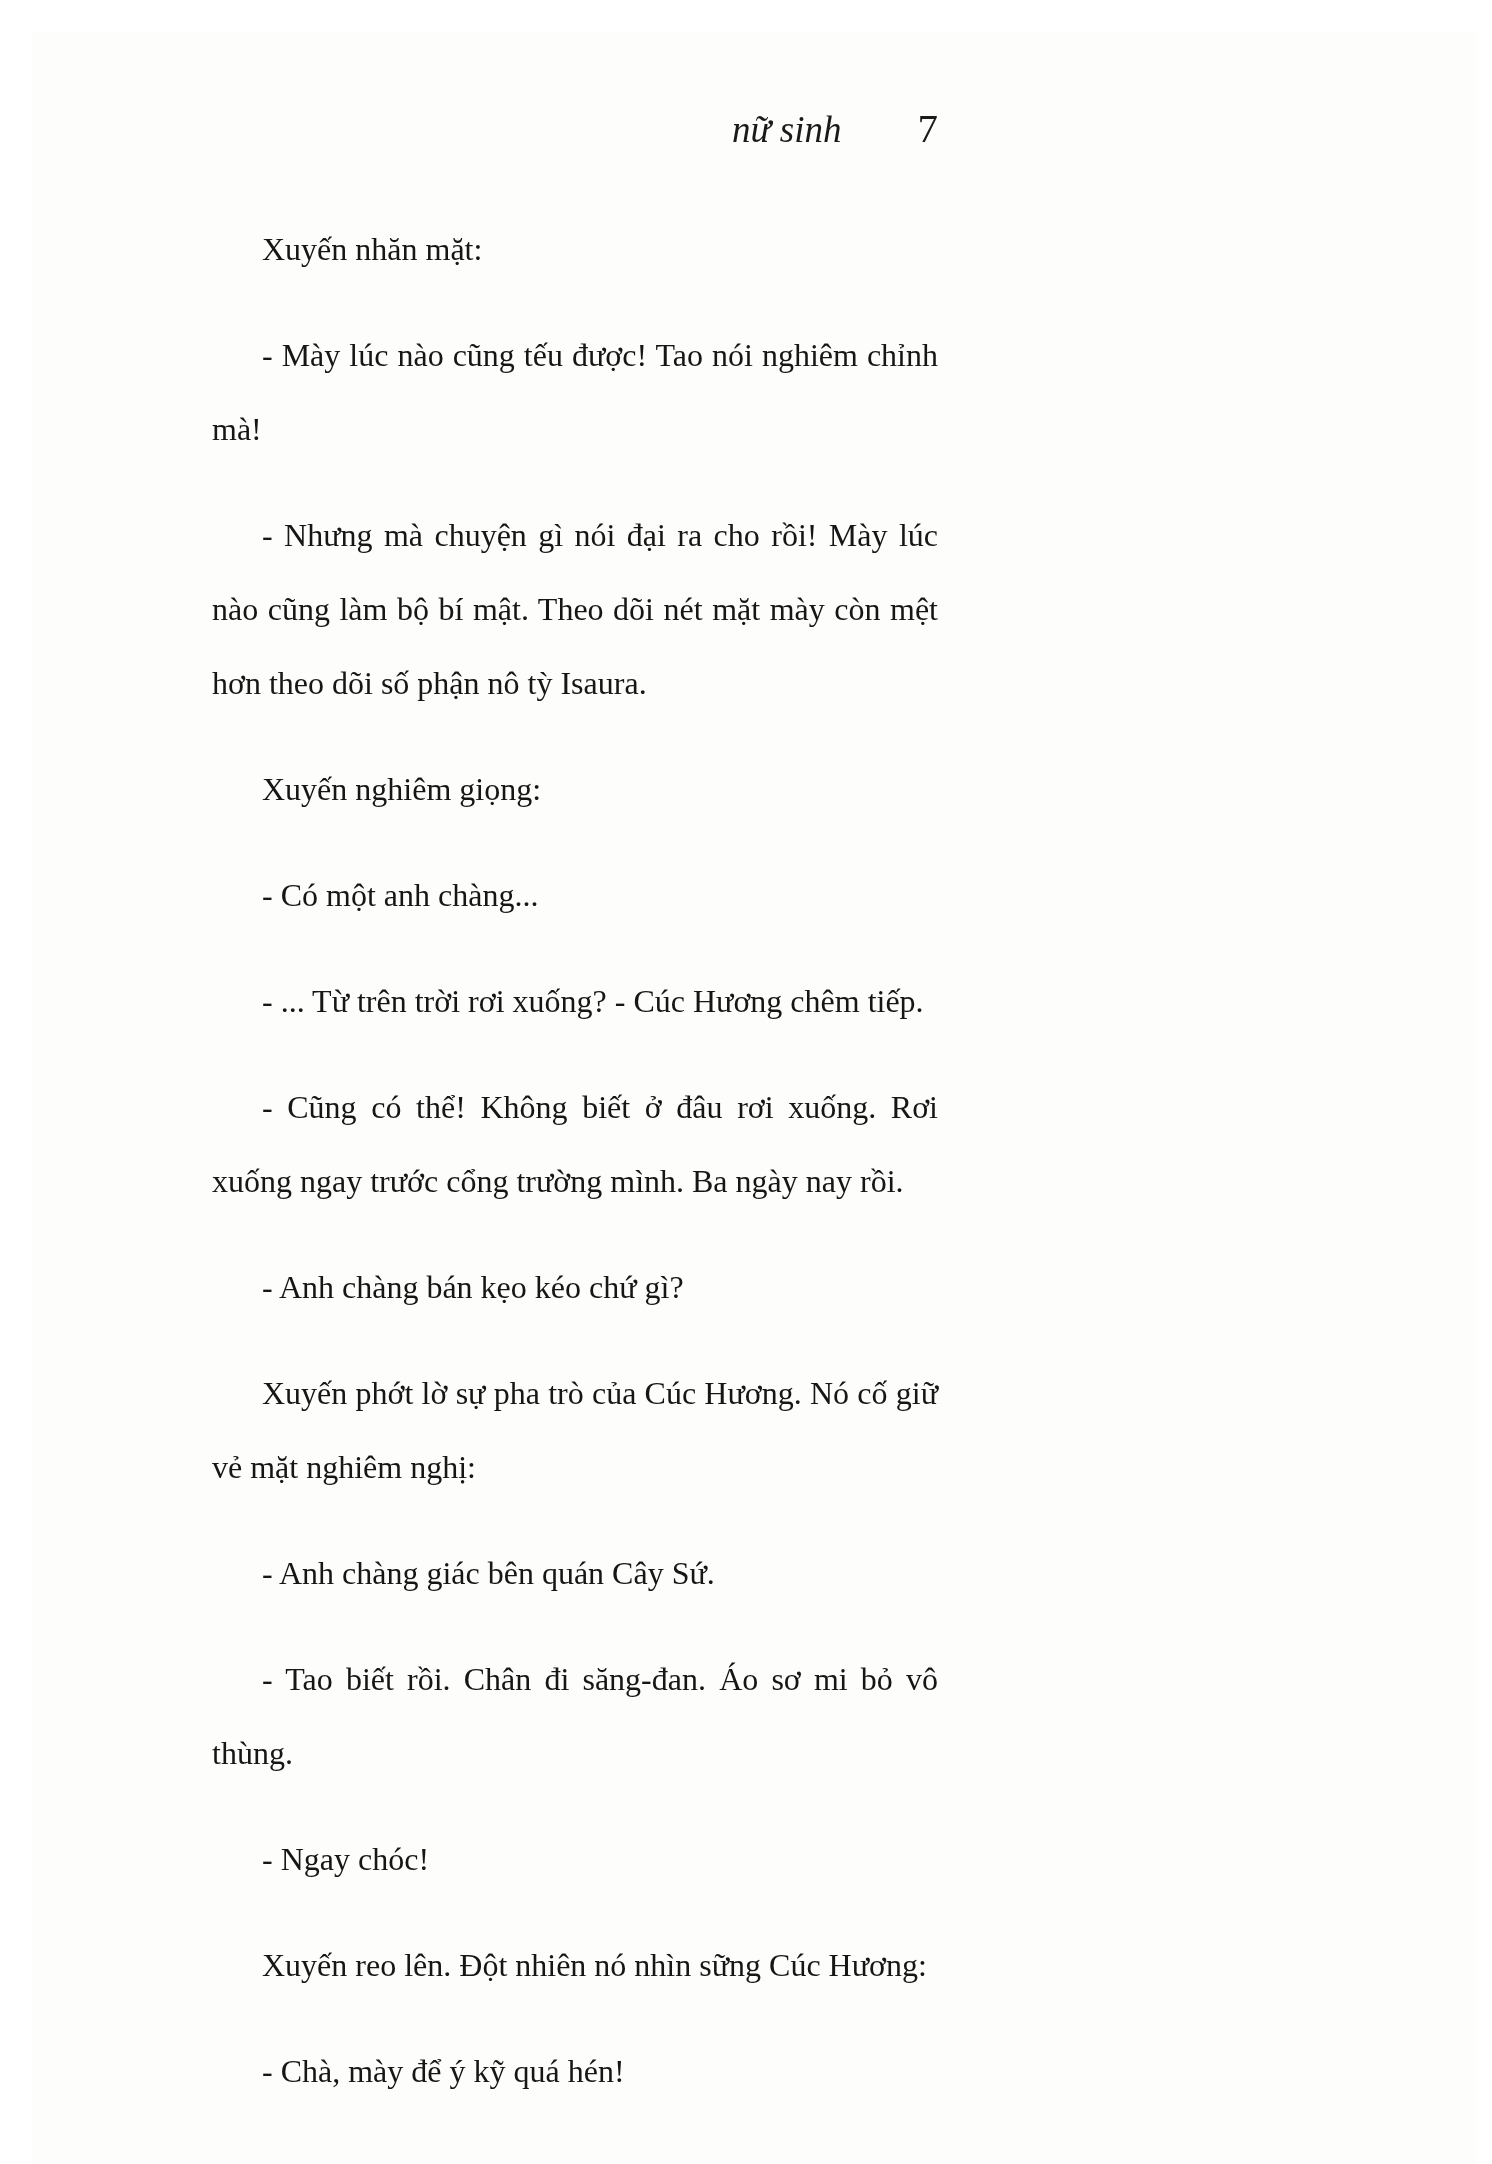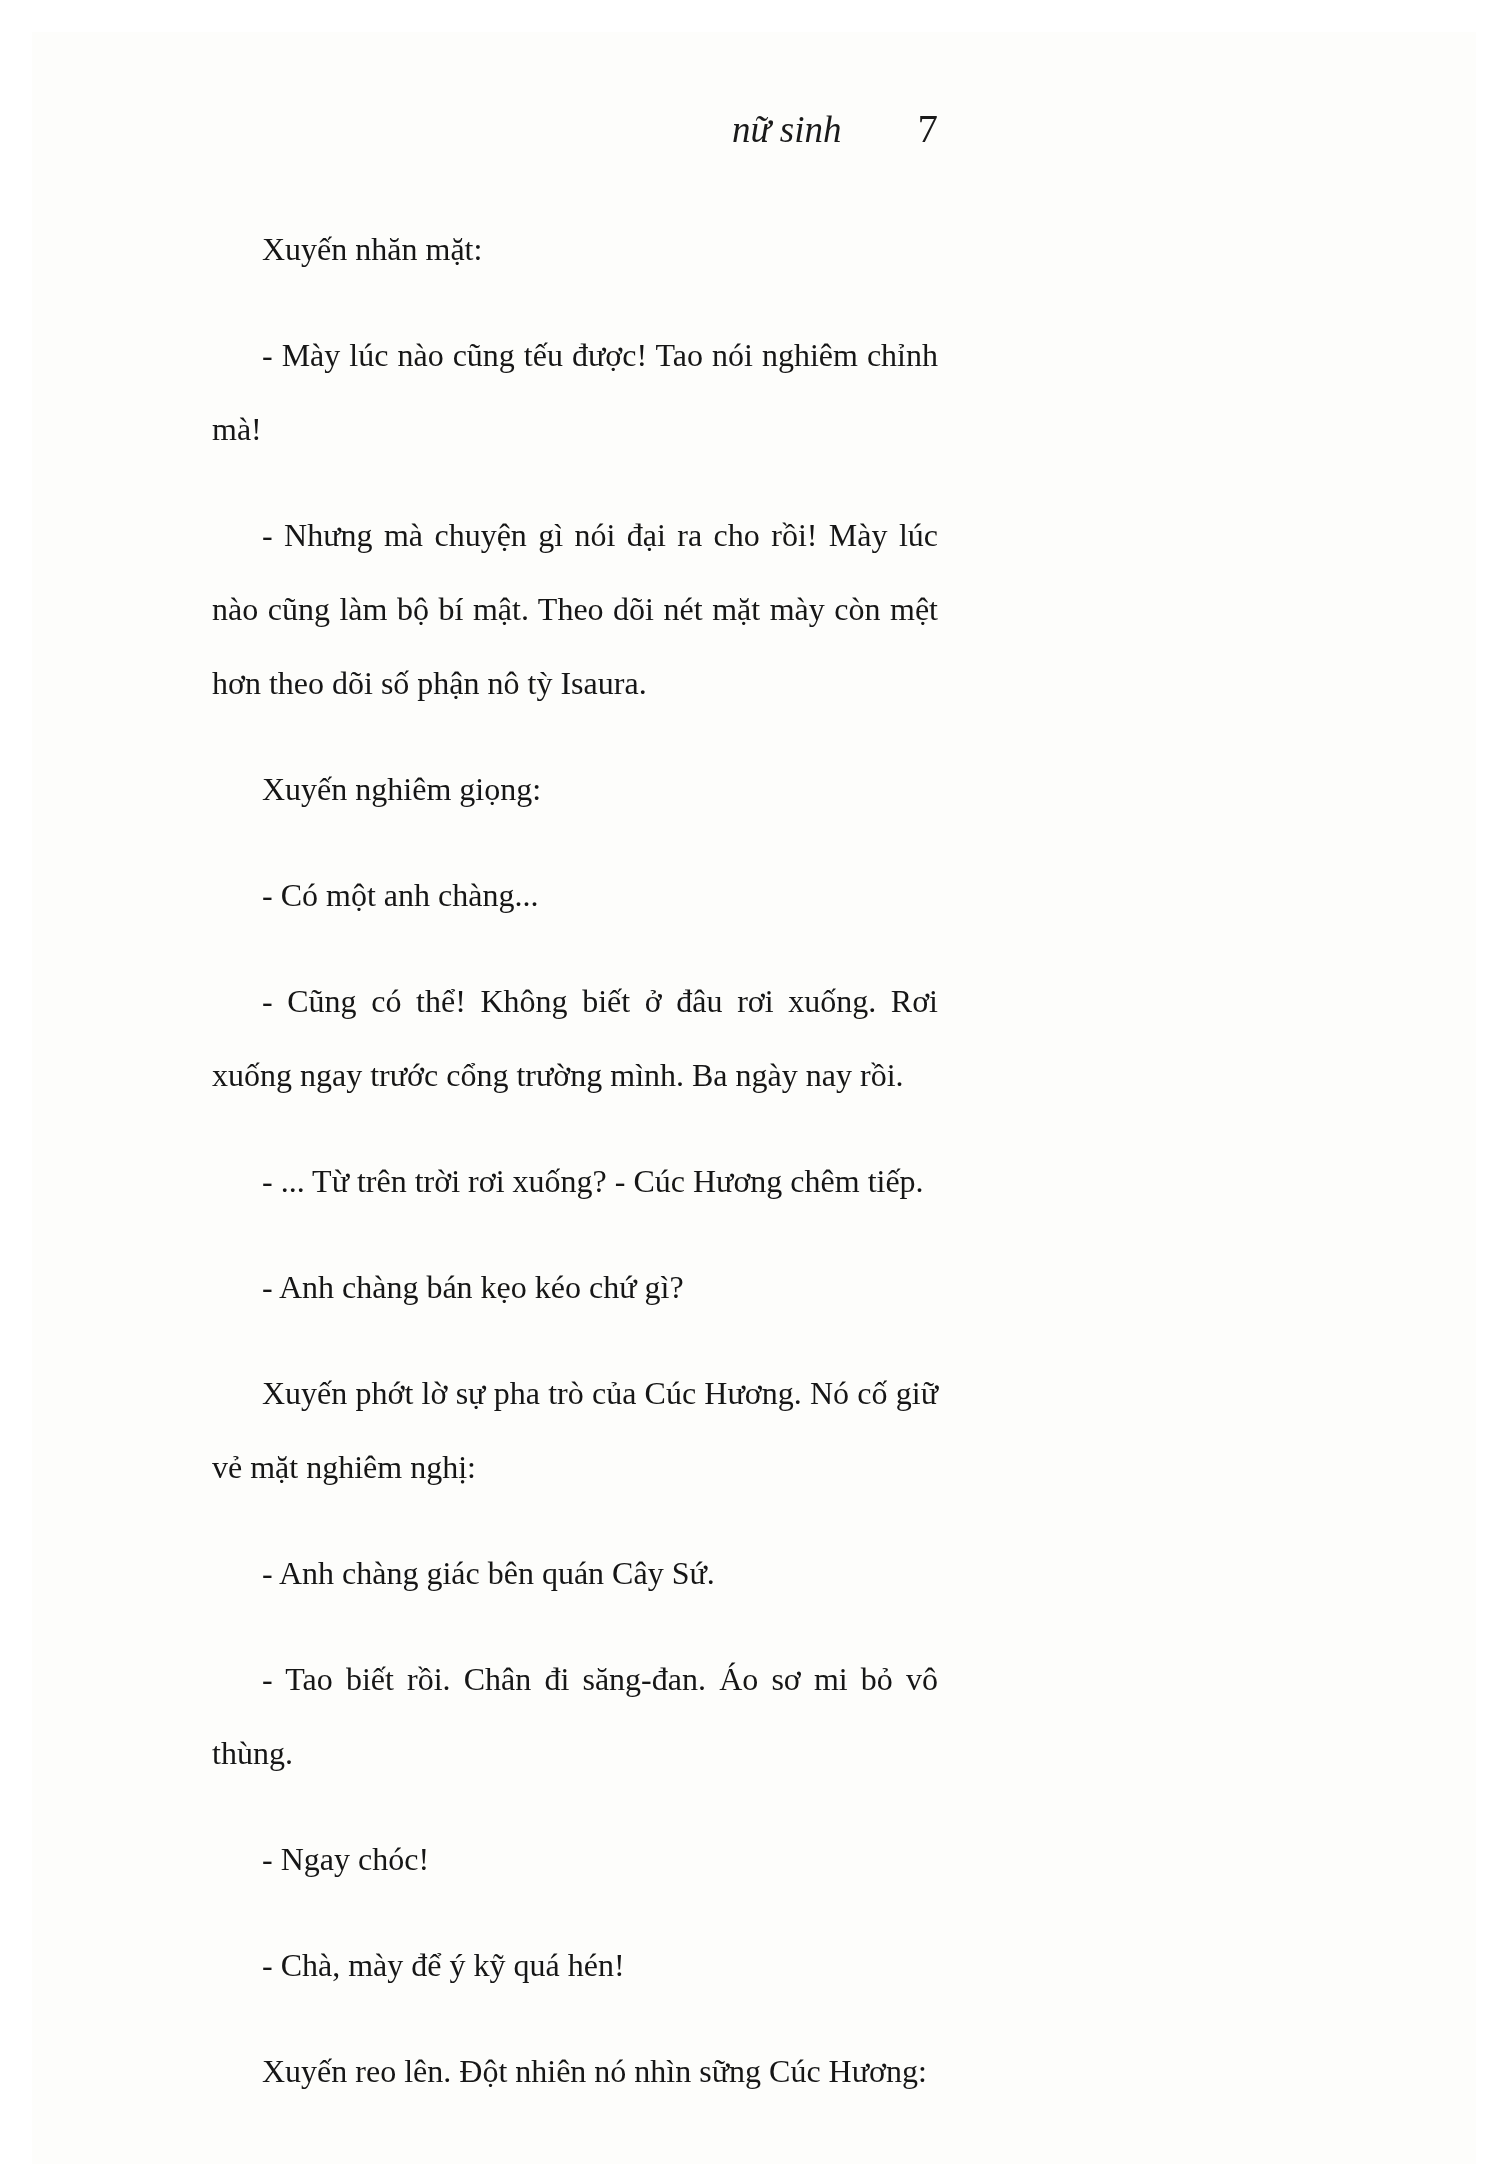--- a/index.html
+++ b/index.html
@@ -53,26 +53,26 @@
   <div class="header">
     <span class="running-title">nữ sinh</span><span class="page-number">7</span>
   </div>
 
   <div class="content">
     <p>Xuyến nhăn mặt:</p>
     <p>- Mày lúc nào cũng tếu được! Tao nói nghiêm chỉnh mà!</p>
     <p>- Nhưng mà chuyện gì nói đại ra cho rồi! Mày lúc nào cũng làm bộ bí mật. Theo dõi nét mặt mày còn mệt hơn theo dõi số phận nô tỳ Isaura.</p>
     <p>Xuyến nghiêm giọng:</p>
     <p>- Có một anh chàng...</p>
+    <p>- ... Từ trên trời rơi xuống? - Cúc Hương chêm tiếp.</p>
     <p>- Cũng có thể! Không biết ở đâu rơi xuống. Rơi xuống ngay trước cổng trường mình. Ba ngày nay rồi.</p>
-    <p>- ... Từ trên trời rơi xuống? - Cúc Hương chêm tiếp.</p>
     <p>- Anh chàng bán kẹo kéo chứ gì?</p>
     <p>Xuyến phớt lờ sự pha trò của Cúc Hương. Nó cố giữ vẻ mặt nghiêm nghị:</p>
     <p>- Anh chàng giác bên quán Cây Sứ.</p>
     <p>- Tao biết rồi. Chân đi săng-đan. Áo sơ mi bỏ vô thùng.</p>
     <p>- Ngay chóc!</p>
+    <p>Xuyến reo lên. Đột nhiên nó nhìn sững Cúc Hương:</p>
     <p>- Chà, mày để ý kỹ quá hén!</p>
-    <p>Xuyến reo lên. Đột nhiên nó nhìn sững Cúc Hương:</p>
     <p>Cúc Hương cười:</p>
     <p>- Thấy người lạ mặt mình phải cảnh giác chứ!</p>
   </div>
 
 </div>
 
 </body></html>

